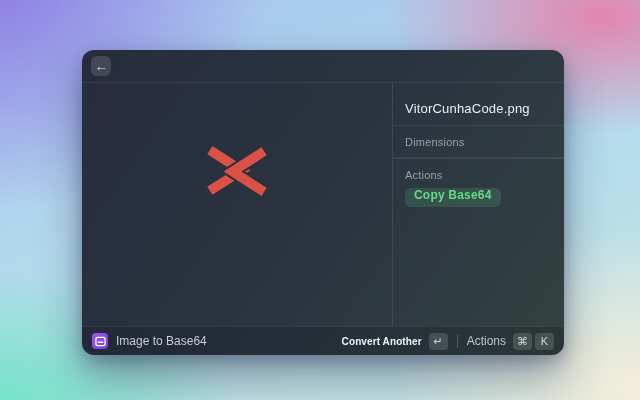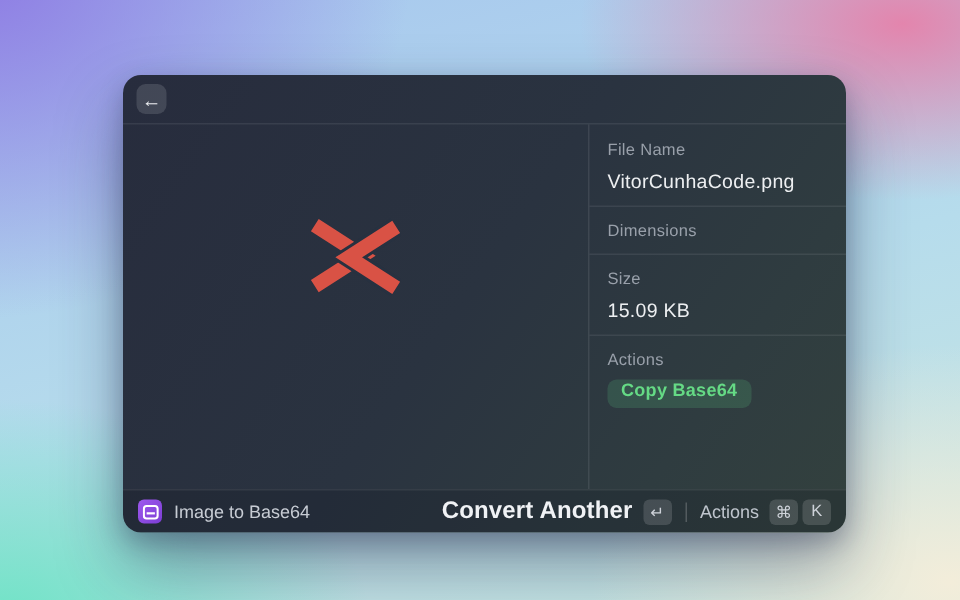--- a/index.html
+++ b/index.html
@@ -62,21 +62,21 @@
     text-align:center;
   }
   .ext-icon {
     width:16px; height:16px; border-radius:4px;
     background:linear-gradient(135deg,#9d58ee 0%,#7c3ed4 100%);
     display:flex; align-items:center; justify-content:center;
   }
   .ext-label { margin-left:8px; font-size:12px; color:#c7ccd4; }
   .f-spacer { flex:1; }
   .f-btn { display:flex; align-items:center; gap:7px; cursor:pointer; }
-  .f-primary-label { font-size:16px; font-weight:700; color:#f0f2f5; letter-spacing:.1px; }
+  .f-primary-label { font-size:10px; font-weight:700; color:#f0f2f5; letter-spacing:.1px; }
   .f-secondary-label { font-size:12px; font-weight:500; color:#bfc5cd; }
   .key {
     min-width:19px; height:17px; padding:0 4px; border-radius:4px;
     background:rgba(255,255,255,.14); color:#ced2d9; font-size:11px;
     display:flex; align-items:center; justify-content:center;
   }
   .keys { display:flex; gap:3px; }
   .f-vdiv { width:1px; height:13px; background:rgba(255,255,255,.20); margin:0 9px; }
 </style>
 </head>
@@ -96,34 +96,29 @@
       <svg width="60" height="52" viewBox="0 0 106 92">
         <polyline points="5,9 61,45 5,81" fill="none" stroke-width="17" stroke="#d95245"></polyline>
         <polyline points="101,11 45,47 101,83" fill="none" stroke-width="24" stroke="#273140"></polyline>
         <polyline points="101,11 45,47 101,83" fill="none" stroke-width="17" stroke="#d95245"></polyline>
       </svg>
     </div>
 
     <div class="detail-panel">
 
       <div class="section">
-        <div class="label">File Name</div>
         <div class="value">VitorCunhaCode.png</div>
       </div>
       <div class="hdiv"></div>
 
       <div class="section">
         <div class="label">Dimensions</div>
       </div>
       <div class="hdiv"></div>
 
-      <div class="section">
-        <div class="label">Size</div>
-        <div class="value">15.09 KB</div>
-      </div>
       <div class="hdiv"></div>
 
       <div class="section">
         <div class="label">Actions</div>
         <span class="copy-badge">Copy Base64</span>
       </div>
 
     </div>
   </div>
 

